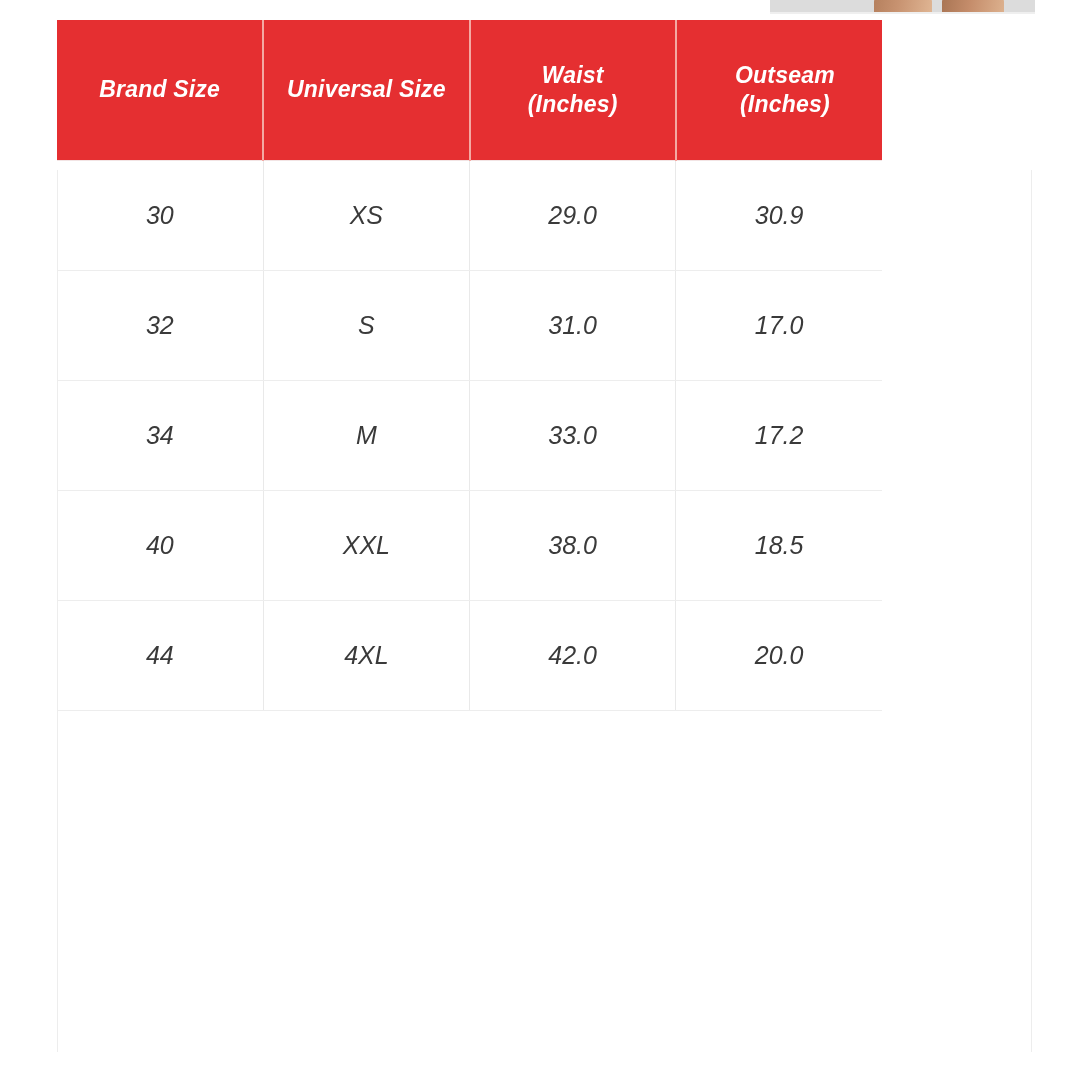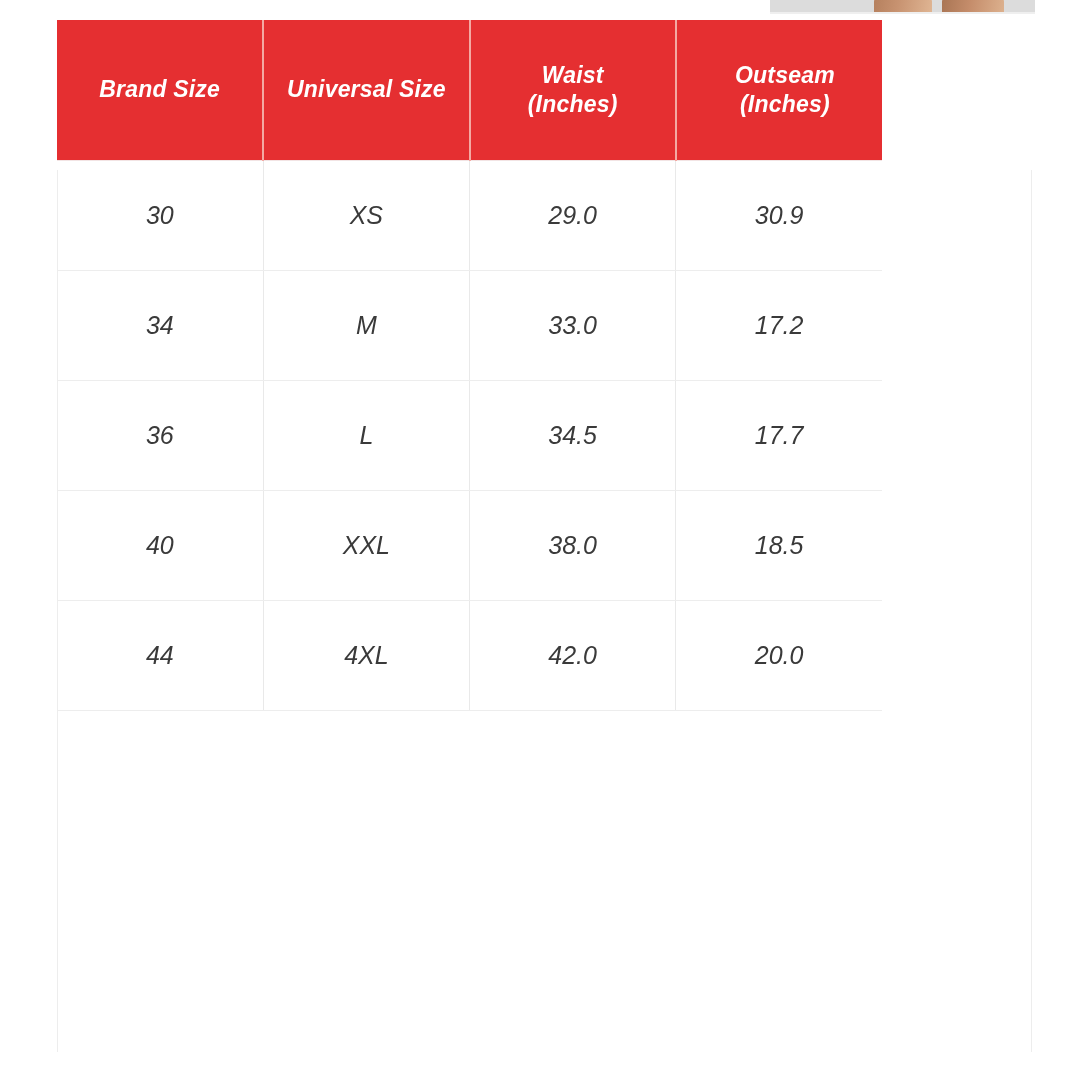--- a/index.html
+++ b/index.html
@@ -150,30 +150,30 @@
     </tr>
   </thead>
   <tbody>
     <tr>
       <td>30</td>
       <td>XS</td>
       <td>29.0</td>
       <td>30.9</td>
     </tr>
     <tr>
+      <td>32</td>
+      <td>S</td>
+      <td>31.0</td>
+      <td>17.0</td>
+    </tr>
+    <tr>
       <td>34</td>
       <td>M</td>
       <td>33.0</td>
       <td>17.2</td>
-    </tr>
-    <tr>
-      <td>36</td>
-      <td>L</td>
-      <td>34.5</td>
-      <td>17.7</td>
     </tr>
     <tr>
       <td>40</td>
       <td>XXL</td>
       <td>38.0</td>
       <td>18.5</td>
     </tr>
     <tr>
       <td>44</td>
       <td>4XL</td>

